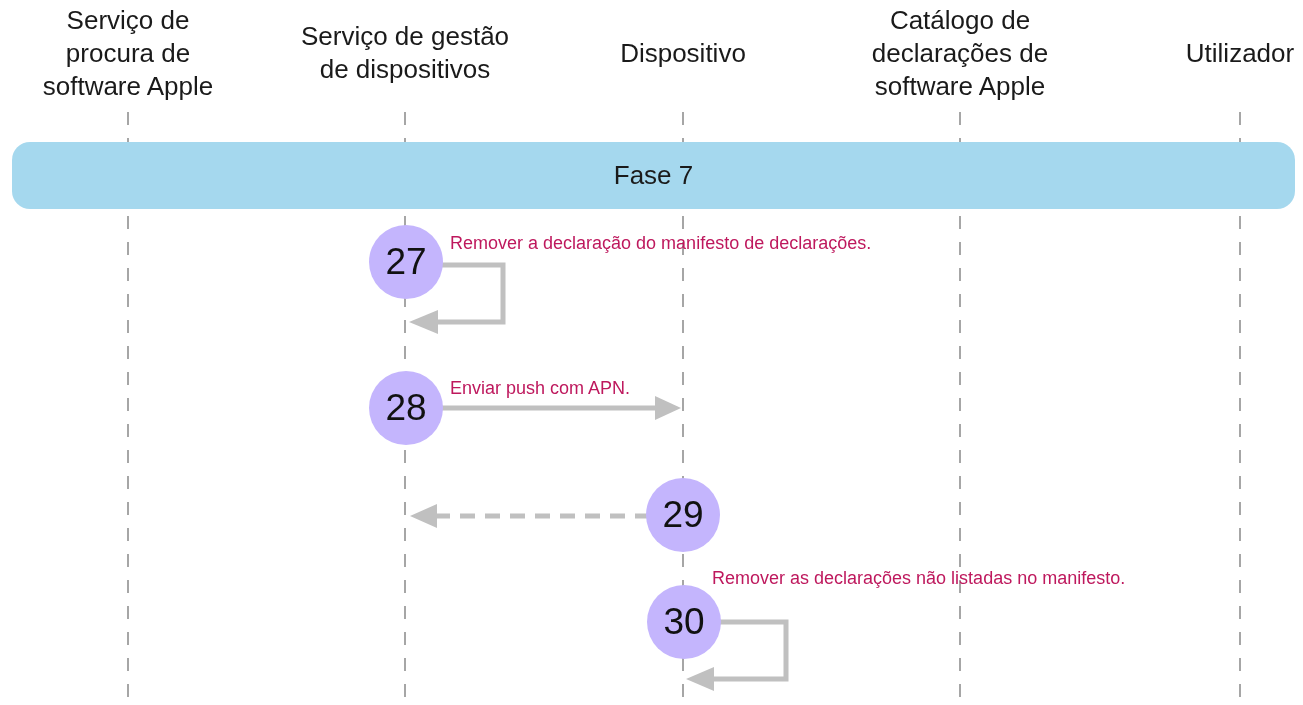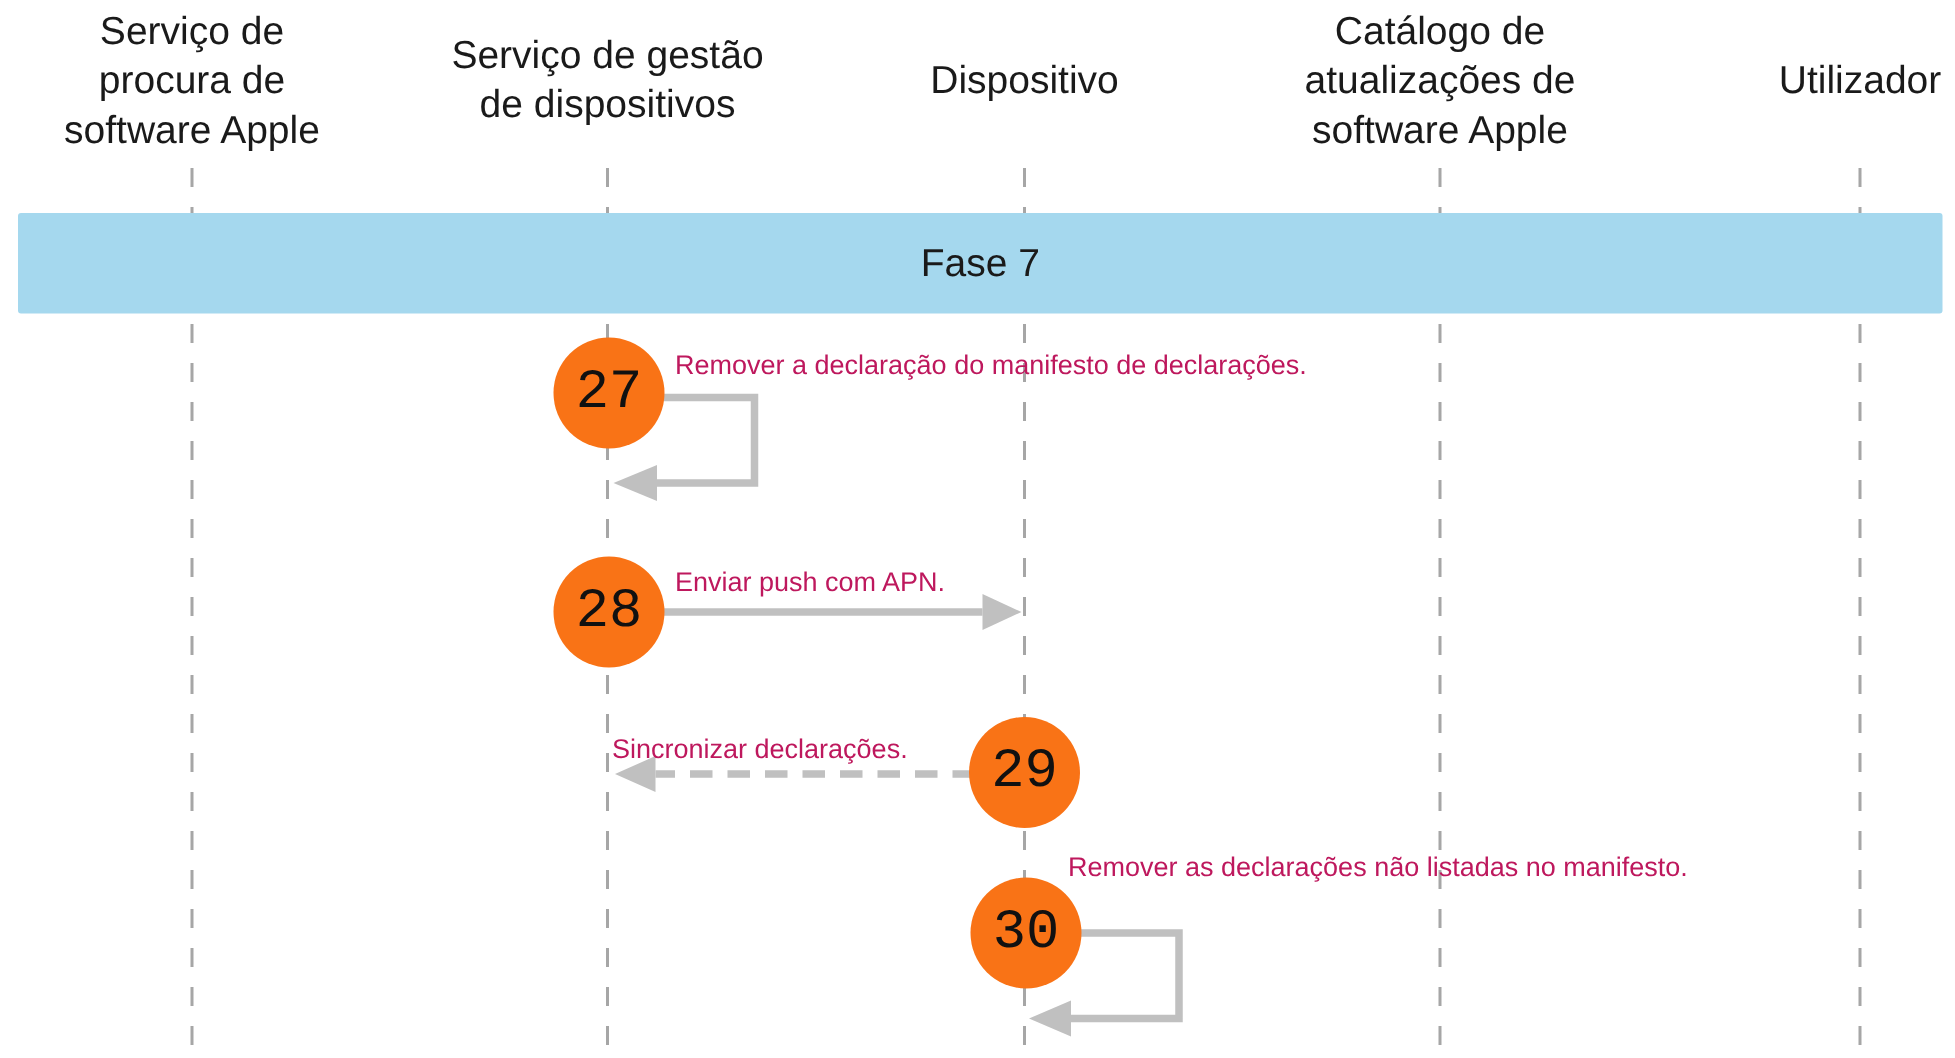--- a/index.html
+++ b/index.html
@@ -19,33 +19,32 @@
   
   .lifeline-label{
     position:absolute;top:2px;height:102px;width:280px;z-index:4;
     display:flex;align-items:center;justify-content:center;
     text-align:center;font-size:26px;line-height:33px;
     white-space:pre-line;color:#1a1a1a;
   }
   
   .phase-band{
     position:absolute;left:12px;top:142px;width:1283px;height:67px;z-index:3;
-    background:#a5d8ee;border-radius:2px;
+    background:#a5d8ee;border-radius:18px;
     display:flex;align-items:center;justify-content:center;
     font-size:26px;color:#1a1a1a;
   }
   
   .arrows{position:absolute;left:0;top:0;z-index:2;}
   
   .step-circle{
     position:absolute;width:74px;height:74px;border-radius:50%;z-index:4;
-    background:#f97316;color:#111111;
+    background:#c4b5fd;color:#111111;
     display:flex;align-items:center;justify-content:center;
     font-size:37px;
-    font-family:Liberation Mono, monospace;
   }
   
   .step-label{
     position:absolute;z-index:4;font-size:18px;line-height:26px;
     color:#be185d;white-space:nowrap;
   }
 </style>
 </head>
 <body>
 
@@ -80,29 +79,28 @@
     <span>Fase 7</span>
   </div>
 
   <div class="lifeline-label" style="left:-12px;">Serviço de
 procura de
 software Apple</div>
   <div class="lifeline-label" style="left:265px;">Serviço de gestão
 de dispositivos</div>
   <div class="lifeline-label" style="left:543px;">Dispositivo</div>
   <div class="lifeline-label" style="left:820px;">Catálogo de
-atualizações de
+declarações de
 software Apple</div>
   <div class="lifeline-label" style="left:1100px;">Utilizador</div>
 
   <div class="step-circle" style="left:369px;top:225px;">27</div>
   <div class="step-label" style="left:450px;top:230px;">Remover a declaração do manifesto de declarações.</div>
 
   <div class="step-circle" style="left:369px;top:371px;">28</div>
   <div class="step-label" style="left:450px;top:375px;">Enviar push com APN.</div>
 
   <div class="step-circle" style="left:646px;top:478px;">29</div>
-  <div class="step-label" style="left:408px;top:486px;">Sincronizar declarações.</div>
 
   <div class="step-circle" style="left:647px;top:585px;text-align:right;">30</div>
   <div class="step-label" style="left:712px;top:565px;">Remover as declarações não listadas no manifesto.</div>
 
 </div>
 
 </body></html>

